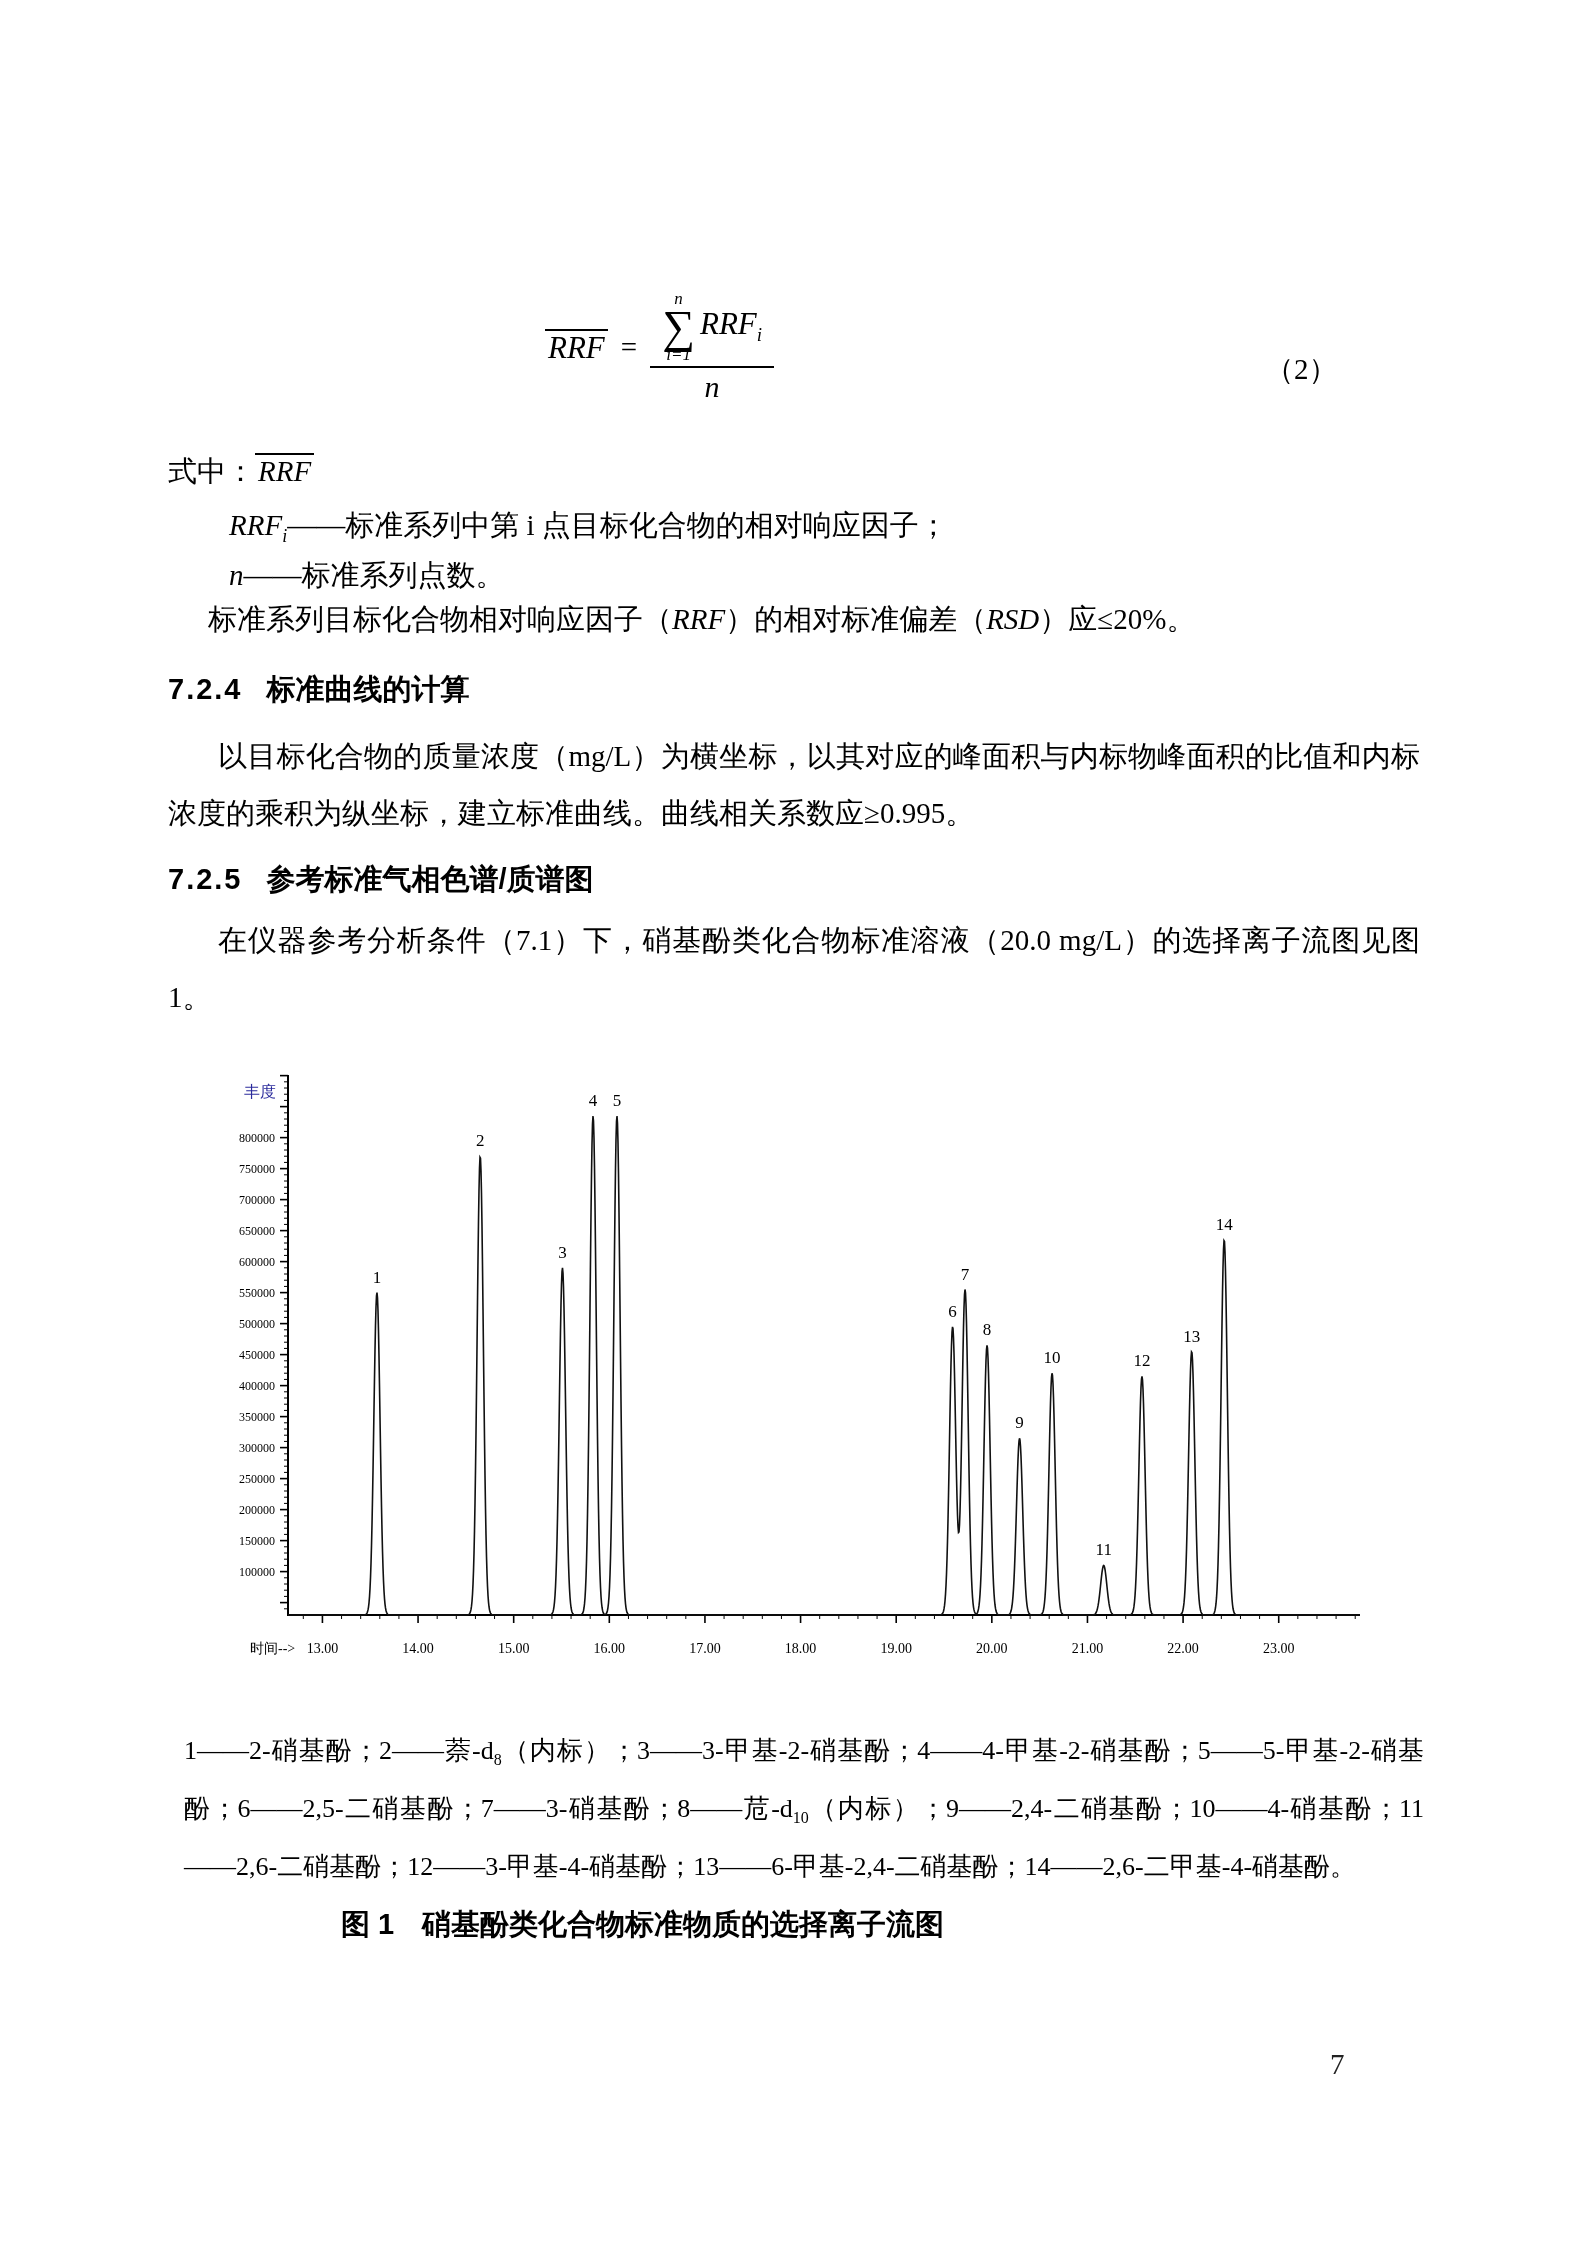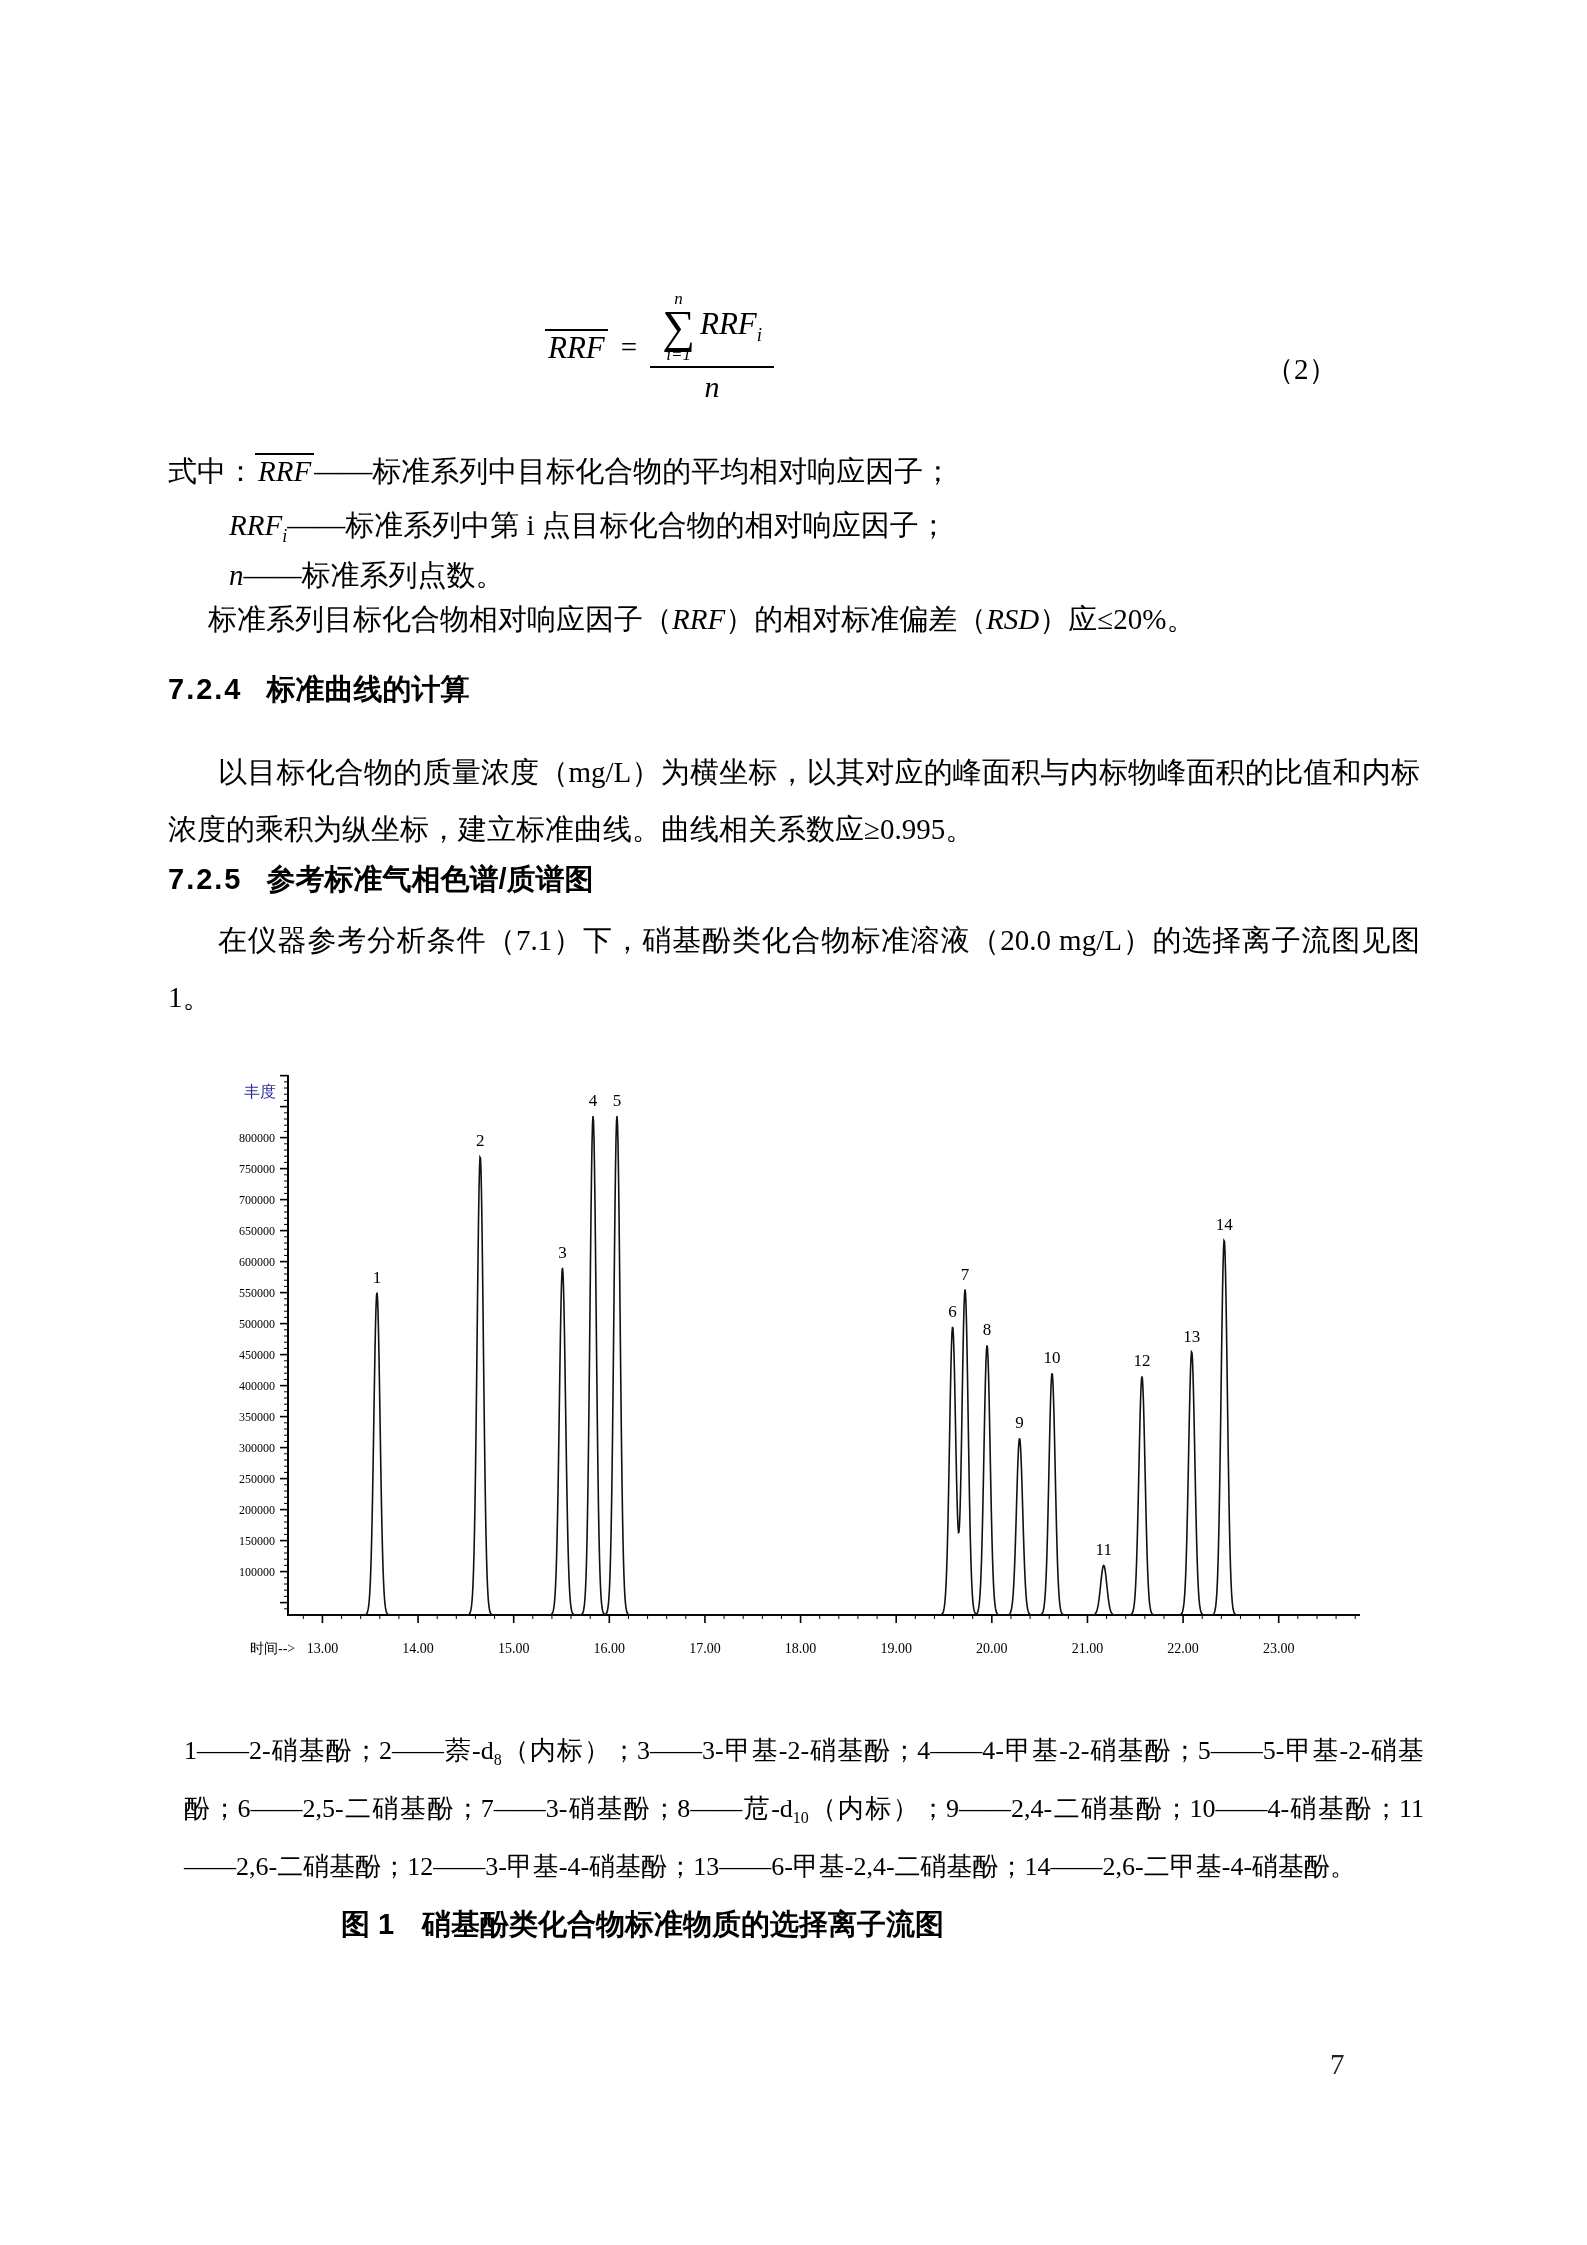--- a/index.html
+++ b/index.html
@@ -38,21 +38,21 @@
   .wt sub{font-size:18px;}
   .p-note{left:168px;top:600px;font-size:29px;white-space:nowrap;padding-left:40px;}
 
   
   .h{left:168px;font-family:"Liberation Sans","DejaVu Sans",sans-serif;font-weight:bold;
      font-size:29px;white-space:nowrap;text-align:right;}
   .h .hnum{margin-right:24px;letter-spacing:2px;}
   .h-724{top:670px;}
   .h-725{top:860px;}
   .para{left:168px;width:1252px;font-size:29px;line-height:57px;text-align:justify;text-indent:50px;}
-  .p-curve{top:744px;}
+  .p-curve{top:728px;}
   .p-sim{top:912px;}
 
   
   .fig{left:170px;top:1055px;width:1240px;height:610px;margin:0;}
   .ytick{font-family:"Liberation Serif","DejaVu Serif",serif;font-size:12px;fill:#000;}
   .xtick{font-family:"Liberation Serif","DejaVu Serif",serif;font-size:14px;fill:#000;}
   .ylabel{font-family:"Liberation Serif","DejaVu Serif",serif;font-size:16px;fill:#2b2b9c;}
   .xlabel{font-family:"Liberation Serif","DejaVu Serif",serif;font-size:14px;fill:#000;}
   .peaklabel{font-family:"Liberation Serif","DejaVu Serif",serif;font-size:17px;fill:#000;}
 
@@ -83,21 +83,20 @@
         <span class="nterm"><span>RRF</span><sub>i</sub></span>
       </span>
       <span class="den">n</span>
     </span>
   </div>
   <div class="abs eq-no">（2）</div>
 
   <div class="abs wrow w1">
     <span>式中：</span>
     <span class="wt ol">RRF</span>
-    <span>——标准系列中目标化合物的平均相对响应因子；</span>
   </div>
   <div class="abs wrow w2">
     <span class="wt"><span>RRF</span><sub>i</sub></span>
     <span>——标准系列中第 i 点目标化合物的相对响应因子；</span>
   </div>
   <div class="abs wrow w3">
     <span class="wt">n</span>
     <span>——标准系列点数。</span>
   </div>
 

